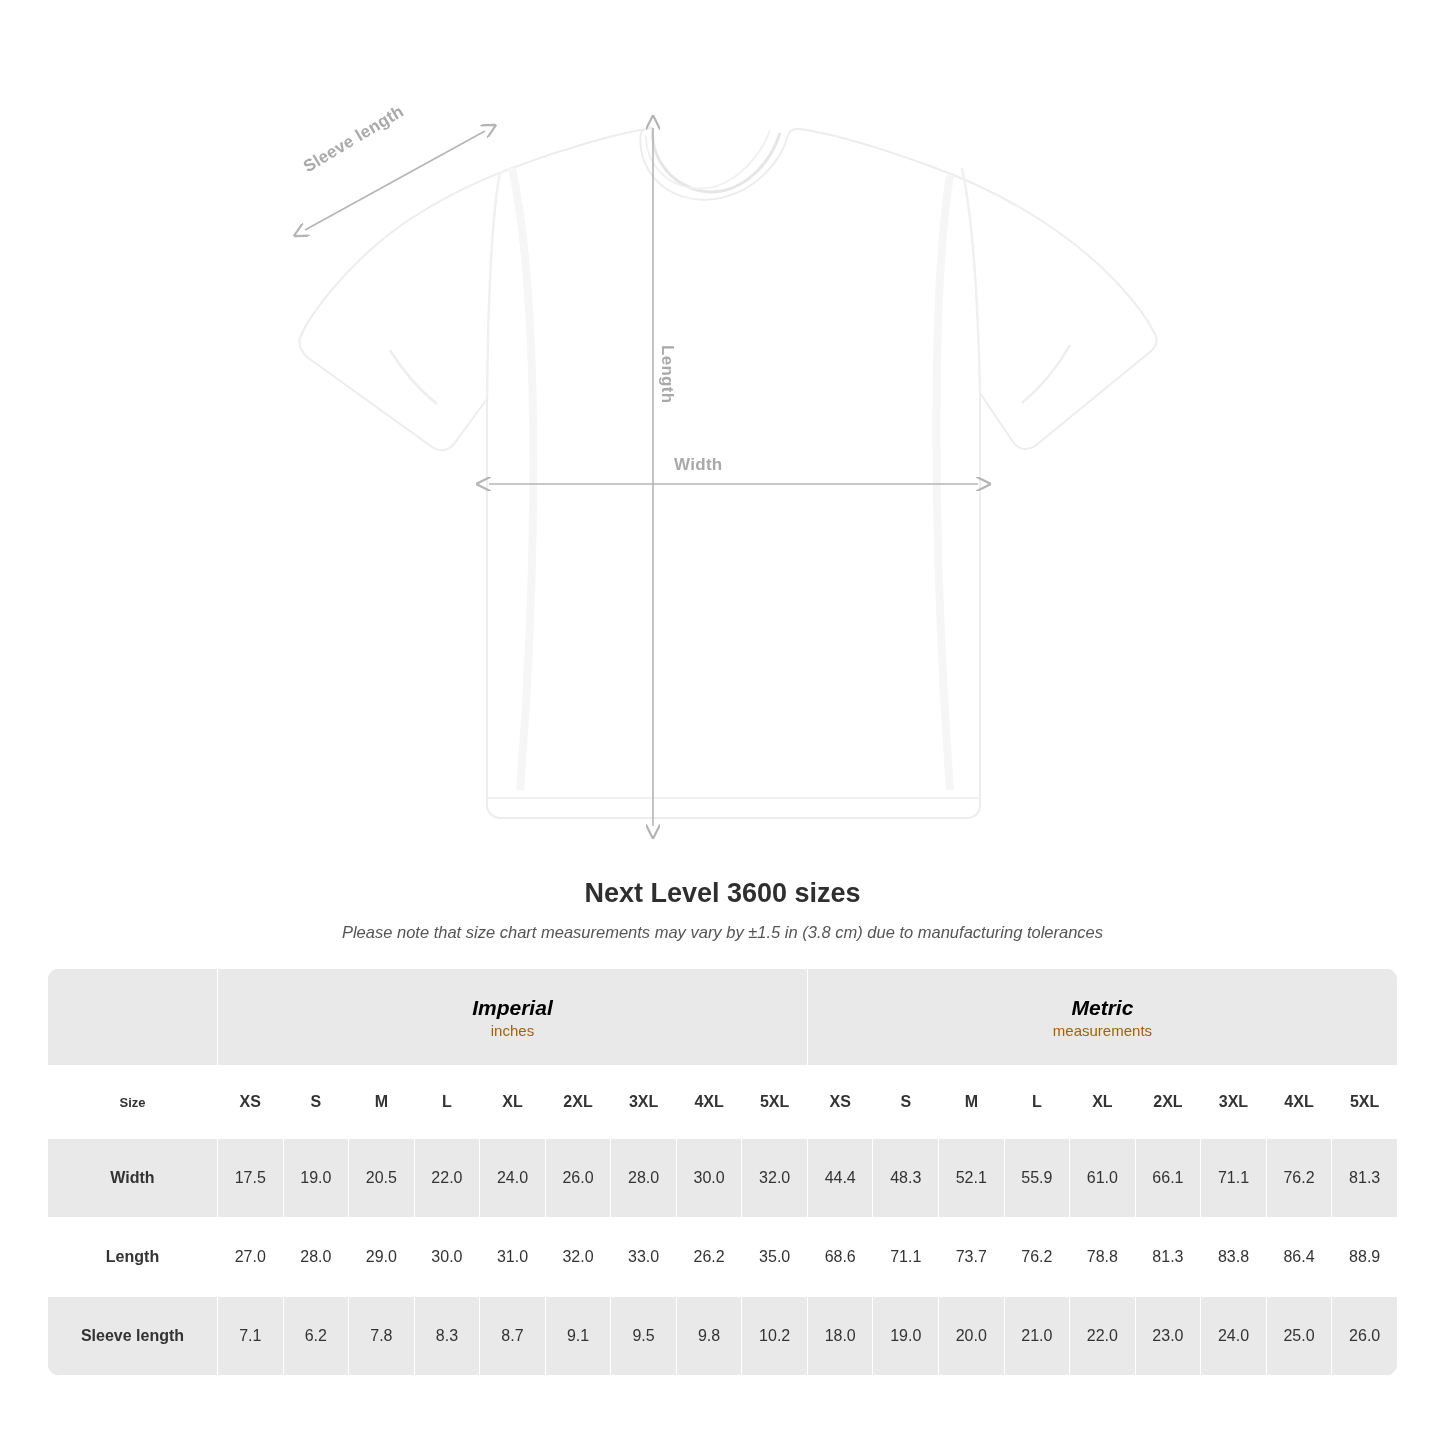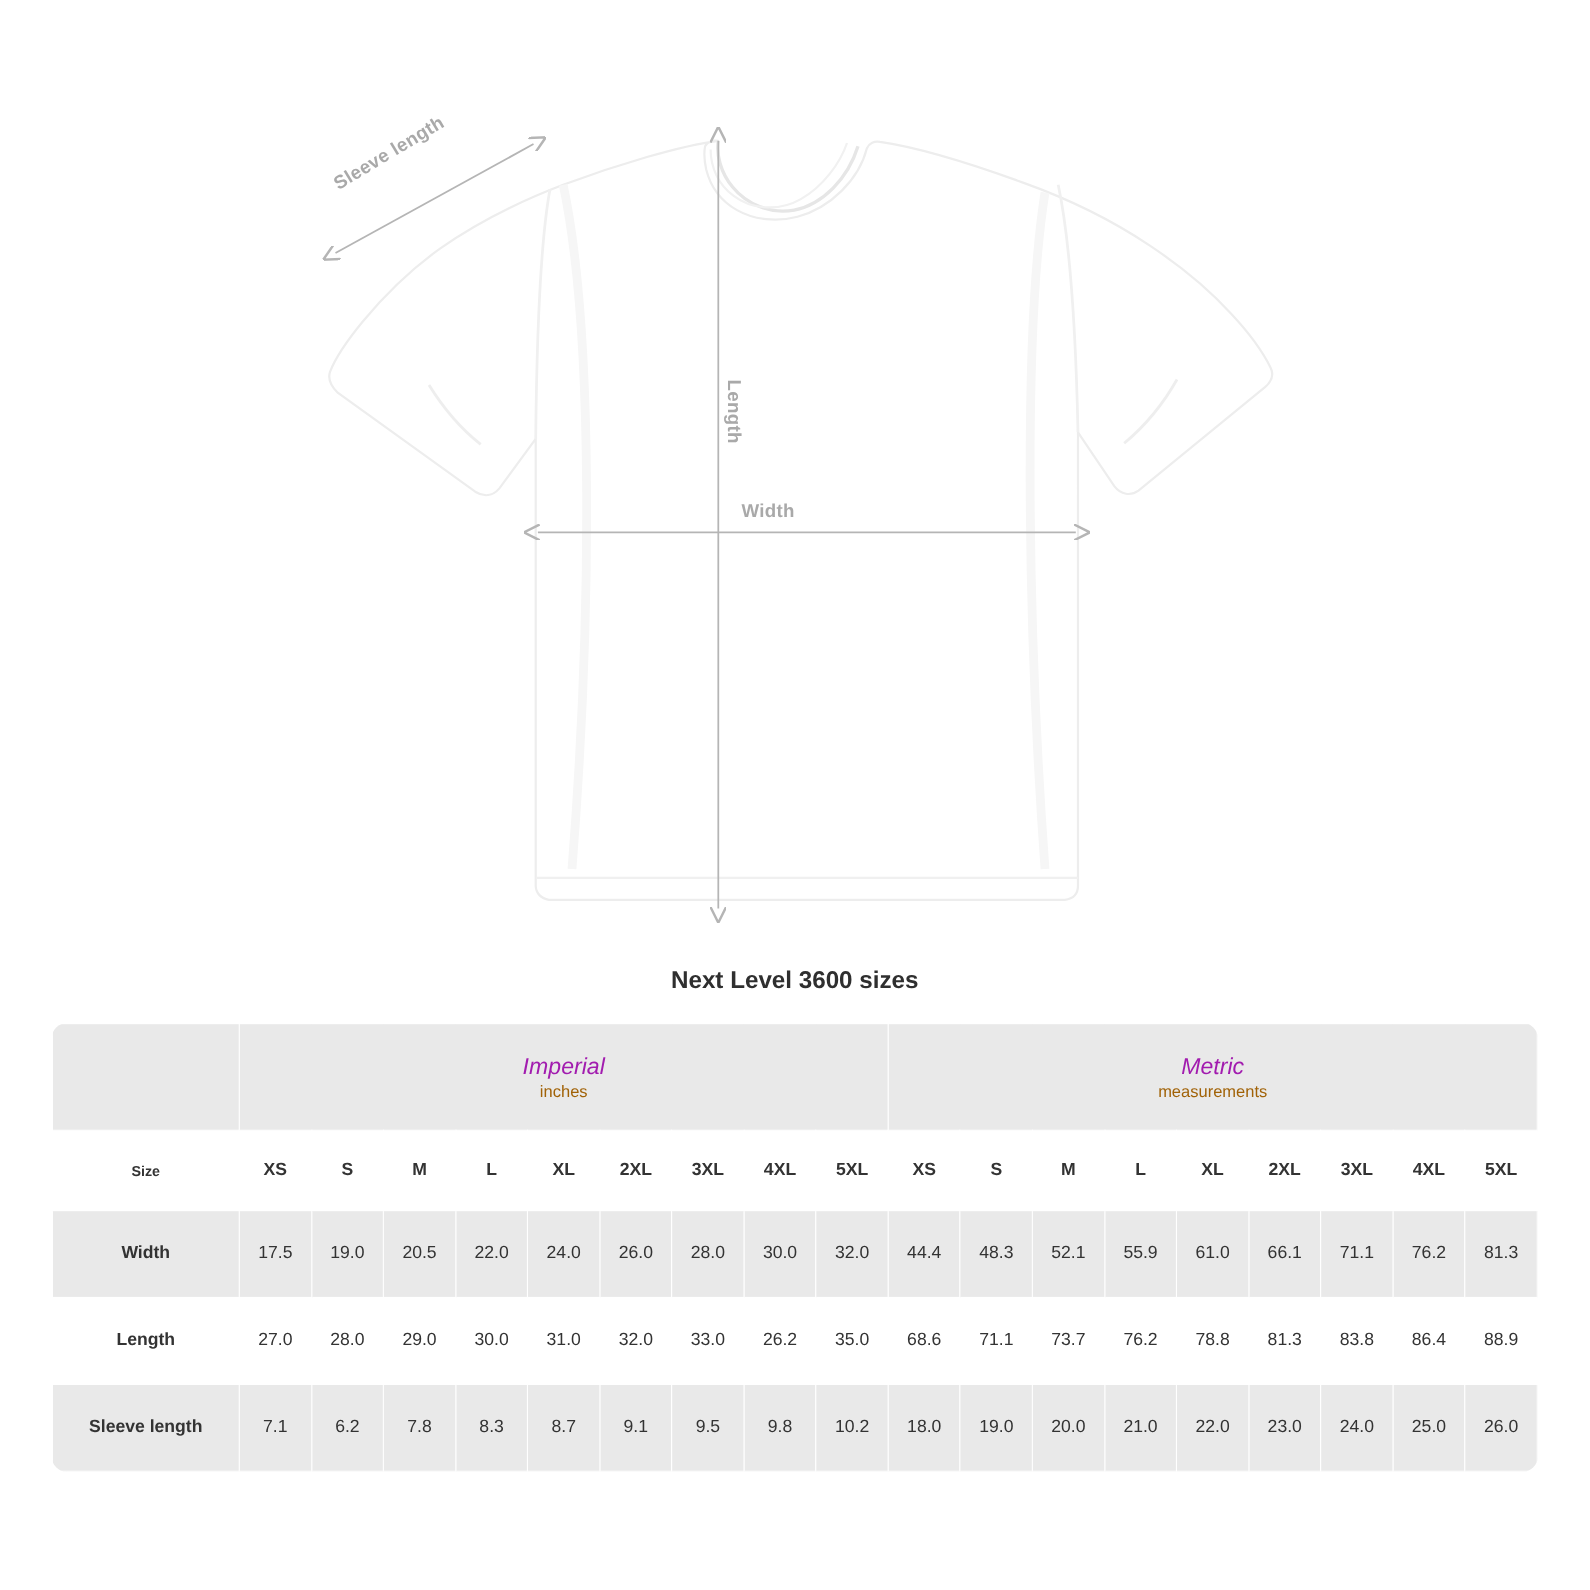--- a/index.html
+++ b/index.html
@@ -57,21 +57,21 @@
   }
 
   .label-width {
     left: 674px;
     top: 455px;
   }
 
   
   .title {
     text-align: center;
-    font-size: 22px;
+    font-size: 27px;
     font-weight: bold;
     color: #2f2f2f;
     margin-top: 18px;
   }
   .subtitle {
     text-align: center;
     font-size: 16.5px;
     font-style: italic;
     color: #555555;
     margin-top: 14px;
@@ -95,23 +95,23 @@
     color: #333333;
     padding: 0;
   }
   .sysrow td {
     background: #e9e9e9;
     height: 96px;
     vertical-align: middle;
   }
   .sys-name {
     font-size: 21px;
-    font-weight: normal;
+    font-weight: bold;
     font-style: italic;
-    color: #a21caf;
+    color: #000000;
     line-height: 1.25;
   }
   .sys-unit {
     font-size: 15px;
     color: #a16207;
     font-style: normal;
     font-weight: normal;
   }
   .hdr td {
     background: #ffffff;
@@ -209,20 +209,21 @@
 
       <line x1="489" y1="484" x2="978" y2="484" stroke="#b5b5b5" stroke-width="1.6" marker-start="url(#arrowStart)" marker-end="url(#arrowEnd)"></line>
     </svg>
 
     <div class="dim-label label-sleeve">Sleeve length</div>
     <div class="dim-label label-length">Length</div>
     <div class="dim-label label-width">Width</div>
   </div>
 
   <div class="title">Next Level 3600 sizes</div>
+  <div class="subtitle">Please note that size chart measurements may vary by ±1.5 in (3.8 cm) due to manufacturing tolerances</div>
 
   <div class="table-wrap">
     <table class="size-table">
       <colgroup>
         <col class="first-col">
       </colgroup>
       <tbody>
         <tr class="sysrow">
           <td></td>
           <td colspan="9">

